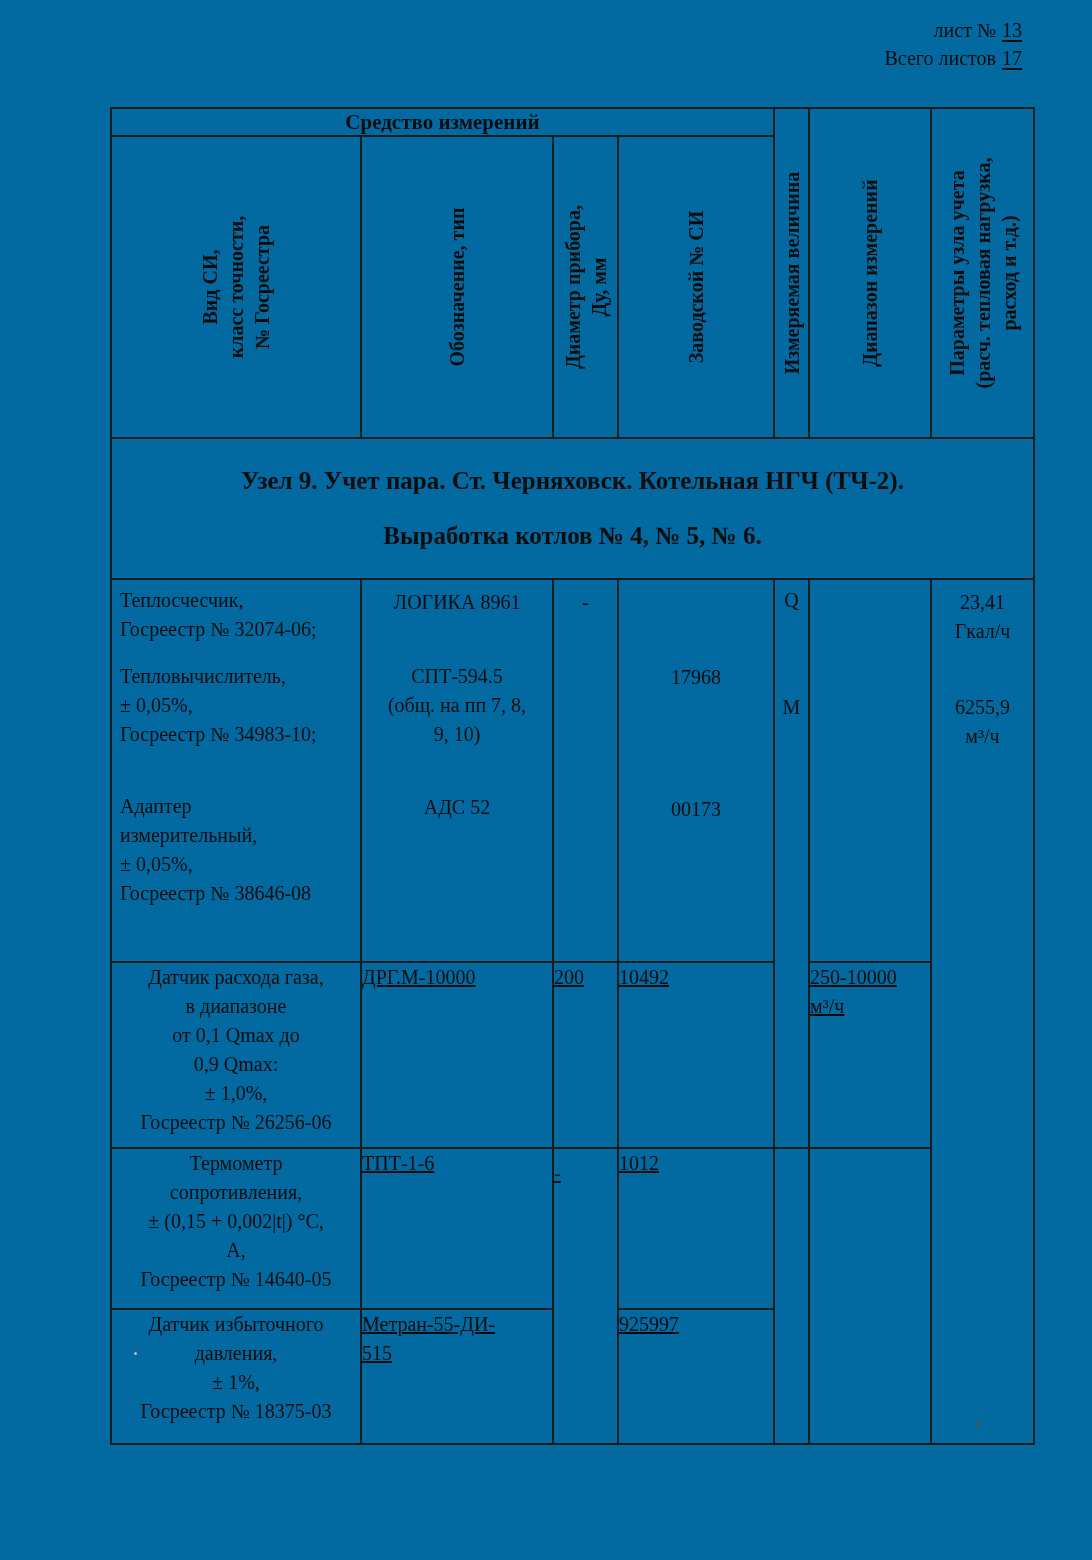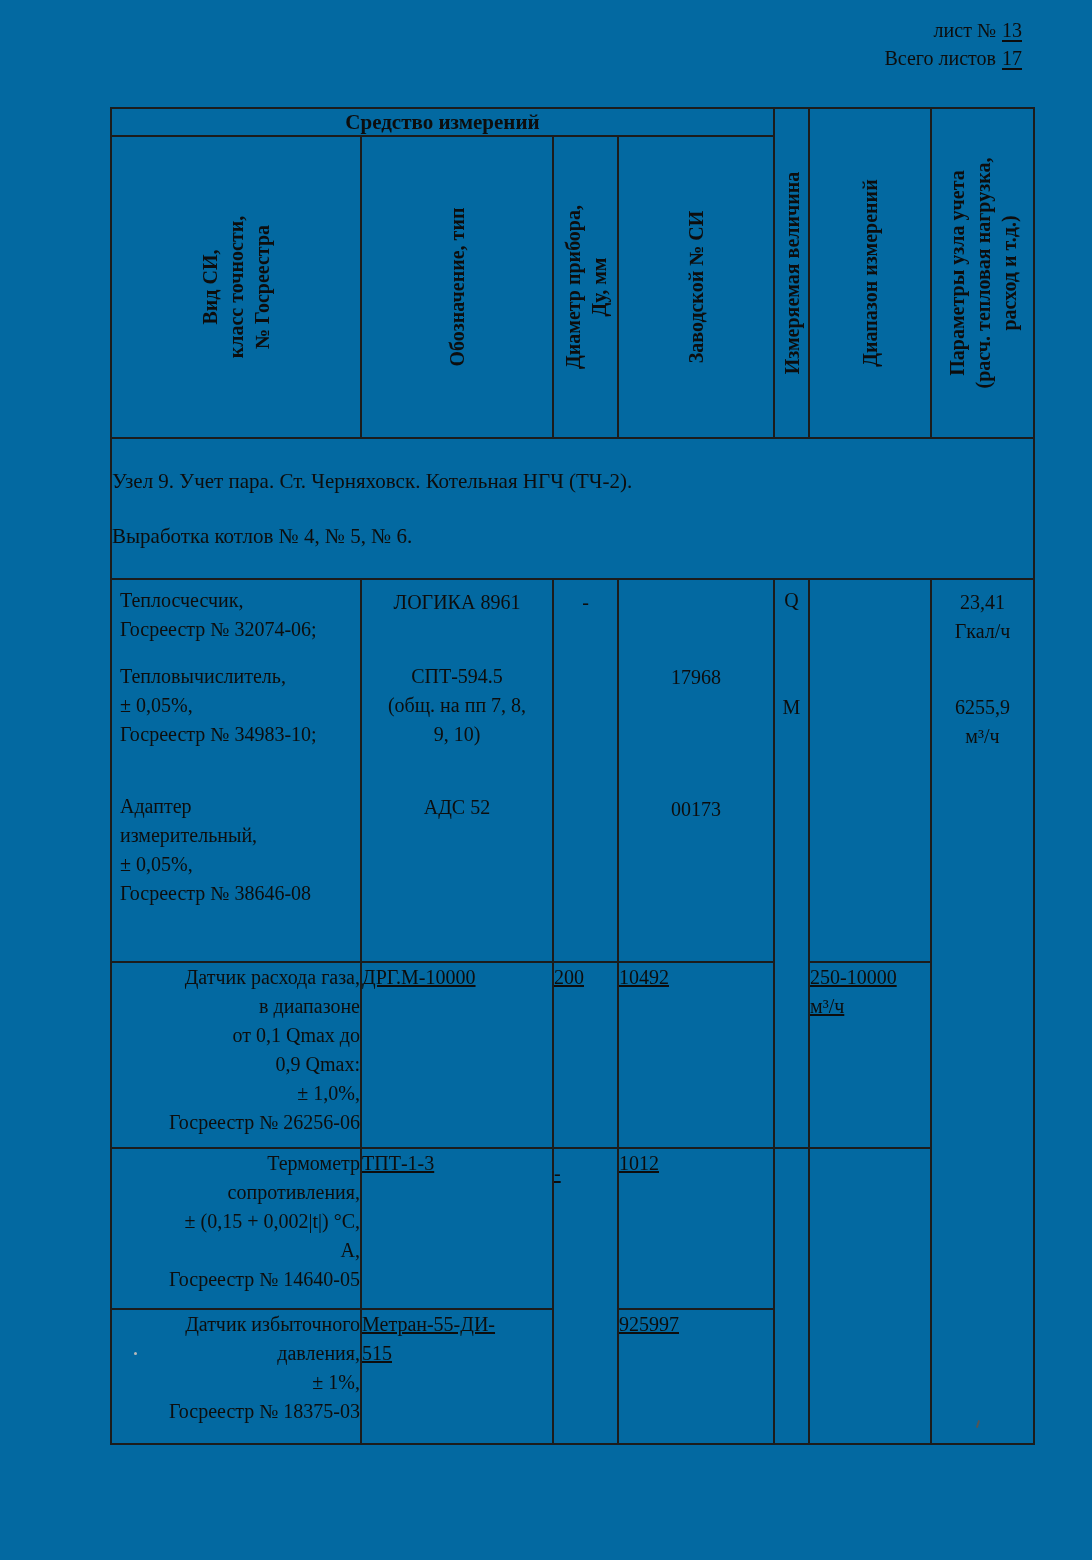--- a/index.html
+++ b/index.html
@@ -26,38 +26,38 @@
     border-collapse:collapse;table-layout:fixed;
     font-size:20px;line-height:29px;
   }
   table.doc td{
     border:2px solid #1c1c1c;
     padding:0;
     vertical-align:top;
     overflow:visible;
   }
   td.c{text-align:left;padding-top:8px;text-decoration:underline;}
-  td.l{text-align:right;padding:6px 6px 0 8px;margin-top:32px;}
+  td.l{text-align:center;padding:6px 6px 0 8px;margin-top:32px;}
   td.multi{position:relative;padding:0;}
   .blk{position:absolute;left:0;right:0;text-align:center;white-space:pre-line;}
   .blk-l{position:absolute;left:8px;right:4px;text-align:left;white-space:pre-line;}
   td,.blk,.blk-l,.sec div{white-space:pre-line;}
 
   .ghead{
     text-align:center;font-weight:bold;font-size:21px;
     padding-top:1px;line-height:26px;
   }
   td.rot{position:relative;}
   td.rot .vt{
     position:absolute;top:50%;left:50%;
     transform:translate(-50%,-50%) rotate(-90deg);
     white-space:pre;text-align:center;
     font-weight:bold;font-size:20px;line-height:26px;
   }
-  td.sec{text-align:left;font-weight:normal;font-size:21px;padding-top:2px;}
+  td.sec{text-align:center;font-weight:bold;font-size:25px;padding-top:2px;}
   td.sec div{line-height:26px;white-space:pre-line;}
 
   
   .speck1{position:absolute;left:134px;top:1352px;width:3px;height:3px;background:#b9b9b9;border-radius:50%;}
   .speck2{
     position:absolute;left:977px;top:1420px;width:2px;height:8px;
     background:#555;transform:rotate(18deg);border-radius:1px;
   }
 </style>
 </head>
@@ -160,21 +160,21 @@
       <td class="c">250-10000
 м³/ч</td>
     </tr>
 
     <tr style="height:161px">
       <td class="l">Термометр
 сопротивления,
 ± (0,15 + 0,002|t|) °С,
 А,
 Госреестр № 14640-05</td>
-      <td class="c">ТПТ-1-3</td>
+      <td class="c">ТПТ-1-6</td>
       <td class="c" rowspan="2" style="padding-top:10px">-</td>
       <td class="c">1012</td>
       <td rowspan="2"></td>
       <td rowspan="2"></td>
     </tr>
 
     <tr style="height:135px">
       <td class="l">Датчик избыточного
 давления,
 ± 1%,

